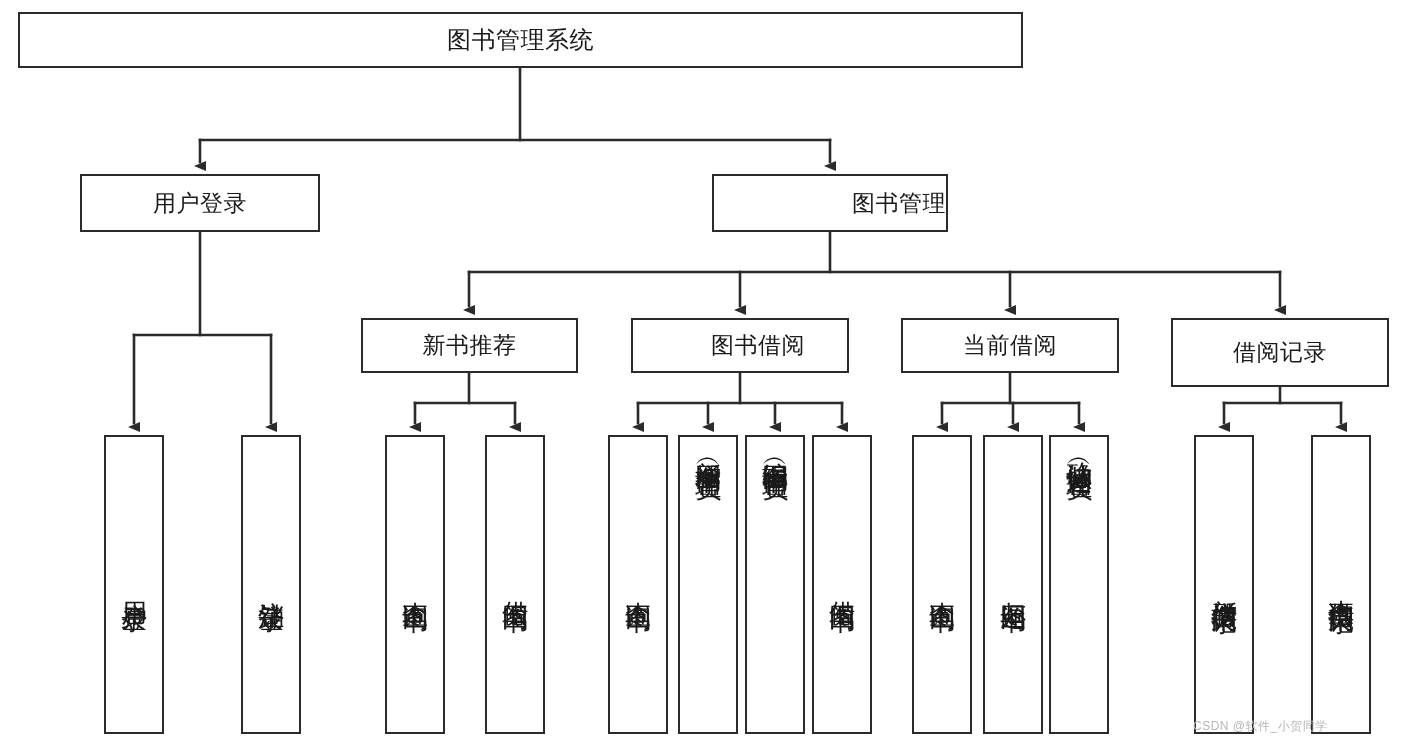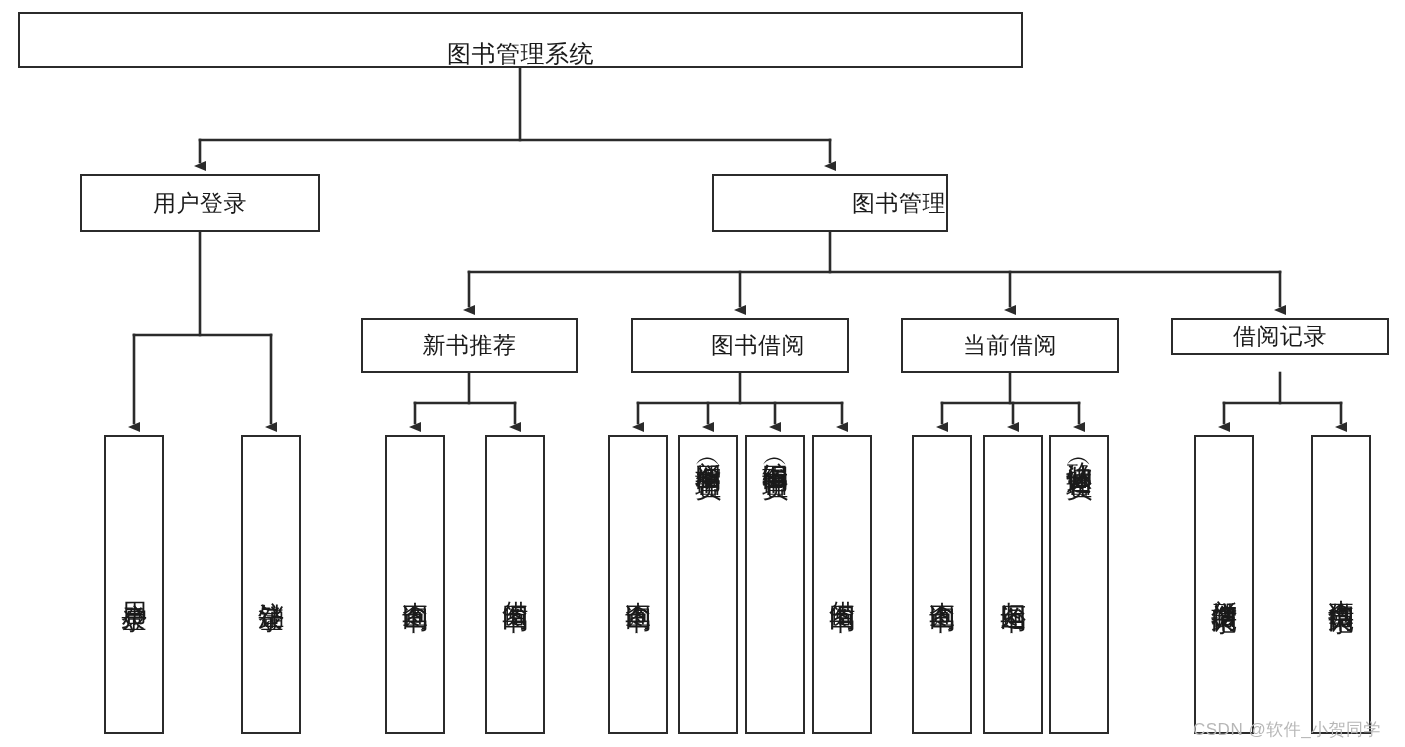--- a/index.html
+++ b/index.html
@@ -68,21 +68,21 @@
   }
   .node-box.vert.mid .node-label {
     padding-top: 0;
   }
   .node-box.vert.mid {
     align-items: center;
   }
   .watermark {
     position: absolute;
     color: #b7b7b7;
-    font-size: 17px;
+    font-size: 12px;
     font-family: "Liberation Sans", "DejaVu Sans", sans-serif;
     white-space: nowrap;
     letter-spacing: 0.5px;
     pointer-events: none;
   }
 </style>
 </head>
 <body>
 
 <div id="diagram-root">
@@ -131,41 +131,41 @@
       <path d="M1013,403 L1013,423" marker-end="url(#arrowhead)"></path>
       <path d="M1079,403 L1079,423" marker-end="url(#arrowhead)"></path>
 
       <path d="M1280,373 L1280,403"></path>
       <path d="M1224,403 L1341,403"></path>
       <path d="M1224,403 L1224,423" marker-end="url(#arrowhead)"></path>
       <path d="M1341,403 L1341,423" marker-end="url(#arrowhead)"></path>
     </g>
   </svg>
 
-  <div class="node-box horiz root" style="left:18px;top:12px;width:1005px;height:56px;align-items:flex-end;">
+  <div class="node-box horiz root" style="left:18px;top:12px;width:1005px;height:56px;">
     <span class="node-label">图书管理系统</span>
   </div>
 
   <div class="node-box horiz" style="left:80px;top:174px;width:240px;height:58px;">
     <span class="node-label">用户登录</span>
   </div>
   <div class="node-box horiz" style="left:712px;top:174px;width:236px;height:58px;justify-content:flex-end;">
     <span class="node-label">图书管理</span>
   </div>
 
   <div class="node-box horiz" style="left:361px;top:318px;width:217px;height:55px;">
     <span class="node-label">新书推荐</span>
   </div>
   <div class="node-box horiz" style="left:631px;top:318px;width:218px;height:55px;padding-left:36px;">
     <span class="node-label">图书借阅</span>
   </div>
   <div class="node-box horiz" style="left:901px;top:318px;width:218px;height:55px;">
     <span class="node-label">当前借阅</span>
   </div>
-  <div class="node-box horiz" style="left:1171px;top:318px;width:218px;height:37px;">
+  <div class="node-box horiz" style="left:1171px;top:318px;width:218px;height:69px;">
     <span class="node-label">借阅记录</span>
   </div>
 
   <div class="node-box vert mid" style="left:104px;top:435px;width:60px;height:299px;">
     <span class="node-label">用户登录</span>
   </div>
   <div class="node-box vert mid" style="left:241px;top:435px;width:60px;height:299px;">
     <span class="node-label">注销登录</span>
   </div>
 

